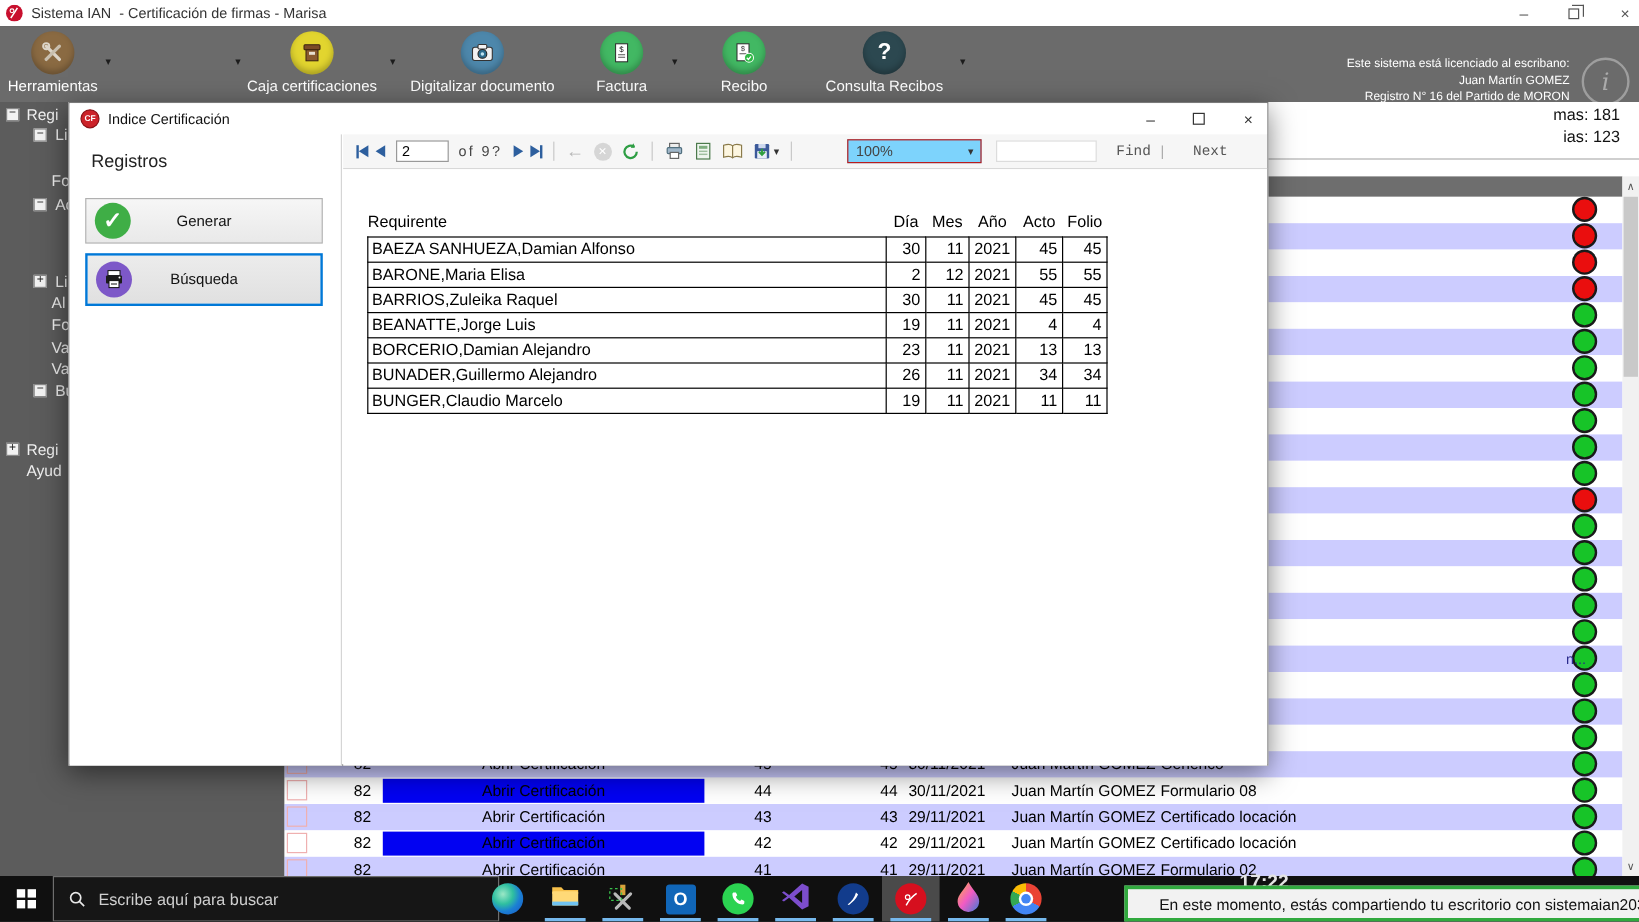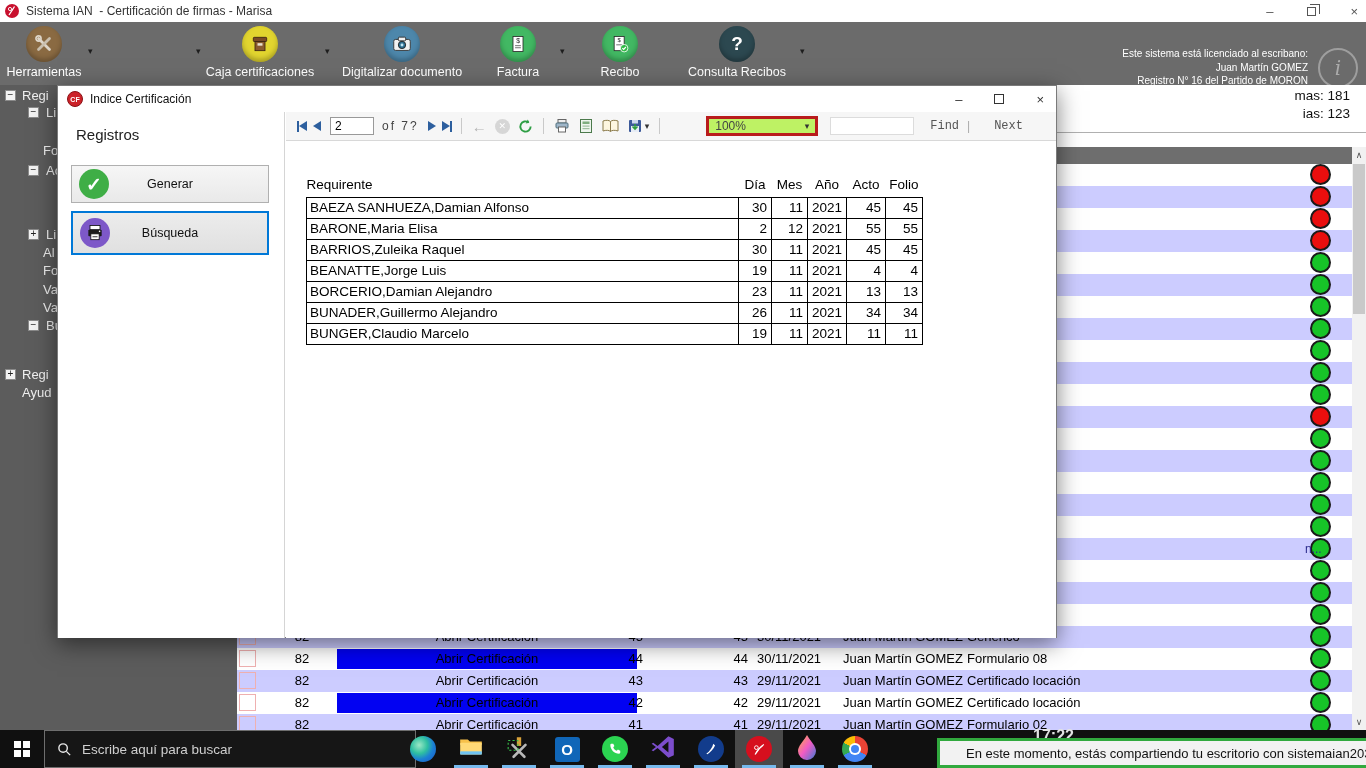--- a/index.html
+++ b/index.html
@@ -29,21 +29,21 @@
 
   .bg-content { position:absolute; left:237px; top:85px; width:1129px; height:645px; background:#fff; overflow:hidden; }
   .counters { position:absolute; top:2px; right:16px; text-align:right; font-size:13.5px; line-height:17.5px; color:#111; }
   .hline { position:absolute; left:0; top:47px; width:100%; height:1px; background:#b0b0b0; }
   .grid-header { position:absolute; left:0; top:62px; width:1115px; height:17px; background:#6e6e6e; }
   #bg-grid { position:absolute; left:0; top:79px; width:1115px; }
   .bgrow { position:absolute; left:0; width:1115px; height:22px; font-size:13px; line-height:22px; color:#000; }
   .ind { position:absolute; left:1073px; top:0px; width:21px; height:21px; border-radius:50%; border:2px solid #1a1a1a; }
   .row-chk { position:absolute; left:2px; top:2px; width:17px; height:17px; border:1px solid #efb0b0; }
   .row-num { position:absolute; left:45px; width:40px; text-align:center; }
-  .row-action { position:absolute; left:100px; top:1px; width:300px; height:20px; line-height:20px; text-align:center; }
+  .row-action { position:absolute; left:82px; top:1px; width:268px; height:20px; line-height:20px; text-align:center; }
   .row-action.sel { color:#000; }
   .row-n1 { position:absolute; left:356px; width:50px; text-align:right; }
   .row-n2 { position:absolute; left:458px; width:53px; text-align:right; }
   .row-date { position:absolute; left:520px; white-space:nowrap; }
   .row-name { position:absolute; left:606px; white-space:nowrap; }
   .row-desc { position:absolute; left:730px; white-space:nowrap; }
   .row-frag { position:absolute; left:1068px; font-size:12px; color:#2b2b8c; }
   .vscroll { position:absolute; left:1115px; top:62px; width:14px; height:583px; background:#f1f1f1; }
   .vscroll .arr { position:absolute; left:0; width:14px; height:16px; color:#555; font-size:9px; text-align:center; line-height:16px; }
   .vscroll .up { top:0; } .vscroll .dn { bottom:0; }
@@ -70,21 +70,21 @@
   .navb { display:flex; align-items:center; margin:0 3px; cursor:pointer; }
   .tri-l { width:0; height:0; border-top:5px solid transparent; border-bottom:5px solid transparent; border-right:8px solid #2d5f9e; }
   .tri-r { width:0; height:0; border-top:5px solid transparent; border-bottom:5px solid transparent; border-left:8px solid #2d5f9e; }
   .vbar { width:2px; height:11px; background:#2d5f9e; }
   .page-input { width:44px; height:18px; border:1px solid #999; font-size:12px; padding-left:4px; margin:0 6px; font-family:"Liberation Sans",sans-serif; }
   .of-label { margin:0 6px 0 2px; letter-spacing:2px; }
   .gray-arrow { color:#b5b5b5; font-size:15px; margin:0 4px; }
   .stopico { width:15px; height:15px; border-radius:50%; background:#d6d6d6; color:#fff; font-size:9px; text-align:center; line-height:15px; margin:0 4px; }
   .vt-ico { margin:0 4px; display:flex; align-items:center; cursor:pointer; }
   .save-caret { font-size:9px; color:#333; margin-left:2px; }
-  .zoom-combo { width:112px; height:20px; background:#bef264; border:3px solid #b91c1c; display:flex; align-items:center; justify-content:space-between; padding:0 6px; margin-left:40px; cursor:pointer; }
+  .zoom-combo { width:112px; height:20px; background:#7dd3fc; border:1px solid #b91c1c; display:flex; align-items:center; justify-content:space-between; padding:0 6px; margin-left:40px; cursor:pointer; }
   .zoom-combo .c { font-size:9px; color:#333; }
   .find-input { width:84px; height:18px; border:1px solid #dcdcdc; margin-left:12px; font-family:"Liberation Sans",sans-serif; }
   .find-link { margin-left:16px; color:#555; cursor:pointer;font-family:Liberation Mono, monospace; }
   .fn-sep { margin:0 8px; color:#aaa; }
   .v-content { position:absolute; left:0; top:29px; right:0; bottom:0; background:#fff; overflow:hidden; }
   #report-table { position:absolute; left:20px; top:30px; border-collapse:collapse; font-size:13.5px; color:#000; }
   #report-table th { font-weight:normal; height:26px; vertical-align:bottom; padding-bottom:5px; }
   #report-table th:first-child { text-align:left; }
   #report-table td { border:1px solid #000; height:21px; }
   #report-table td.name { padding-left:3px; text-align:left; }
@@ -397,21 +397,21 @@
     <div class="m-viewer">
       <div class="v-toolbar">
         <span class="navb">
             <span class="vbar"></span>
             <span class="tri-l"></span>
           </span>
         <span class="navb">
             <span class="tri-l"></span>
           </span>
         <input class="page-input" value="2" style="">
-        <span class="of-label">of 7?</span>
+        <span class="of-label">of 9?</span>
         <span class="navb">
             <span class="tri-r"></span>
           </span>
         <span class="navb">
             <span class="tri-r"></span>
             <span class="vbar"></span>
           </span>
         <span class="vt-sep"></span>
         <span class="gray-arrow">←</span>
         <span class="stopico">✕</span>

